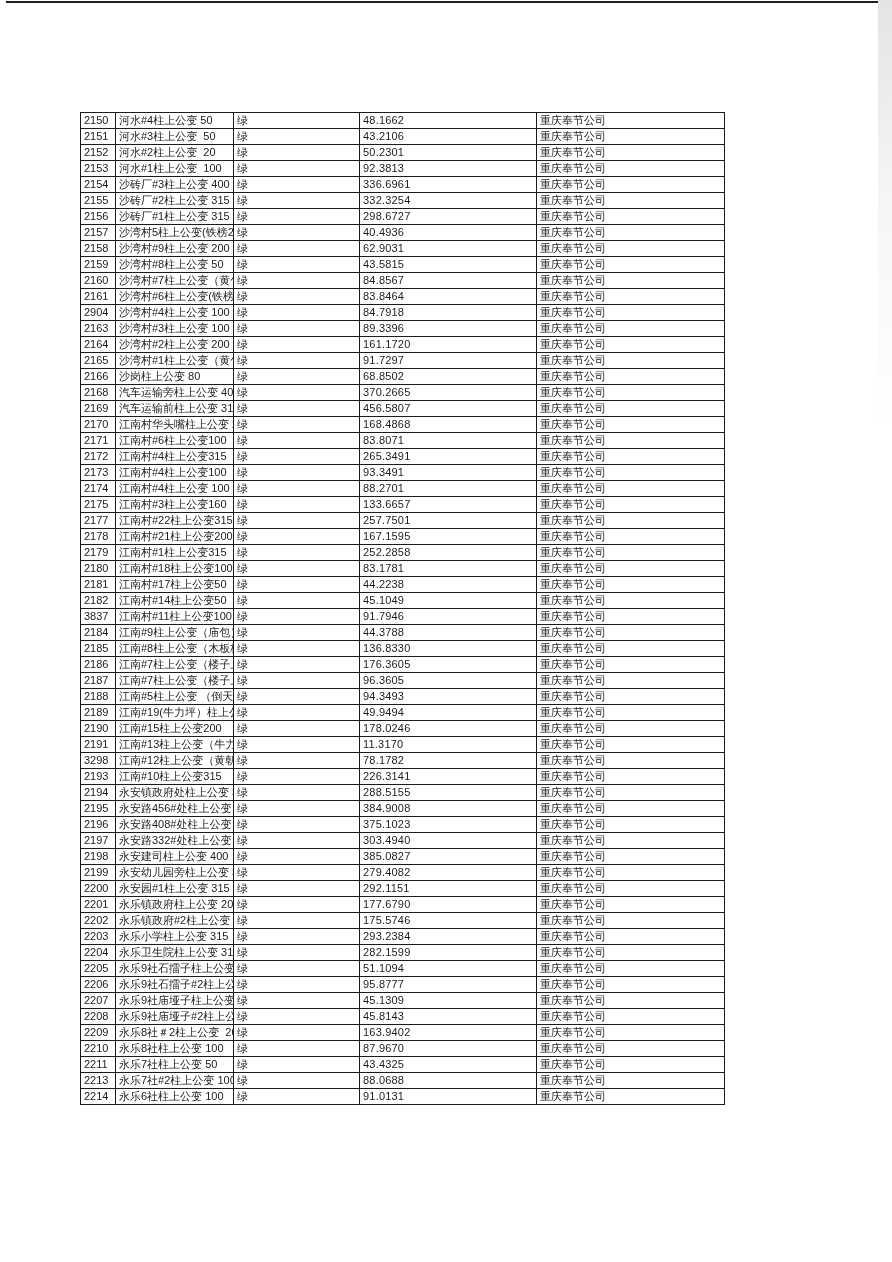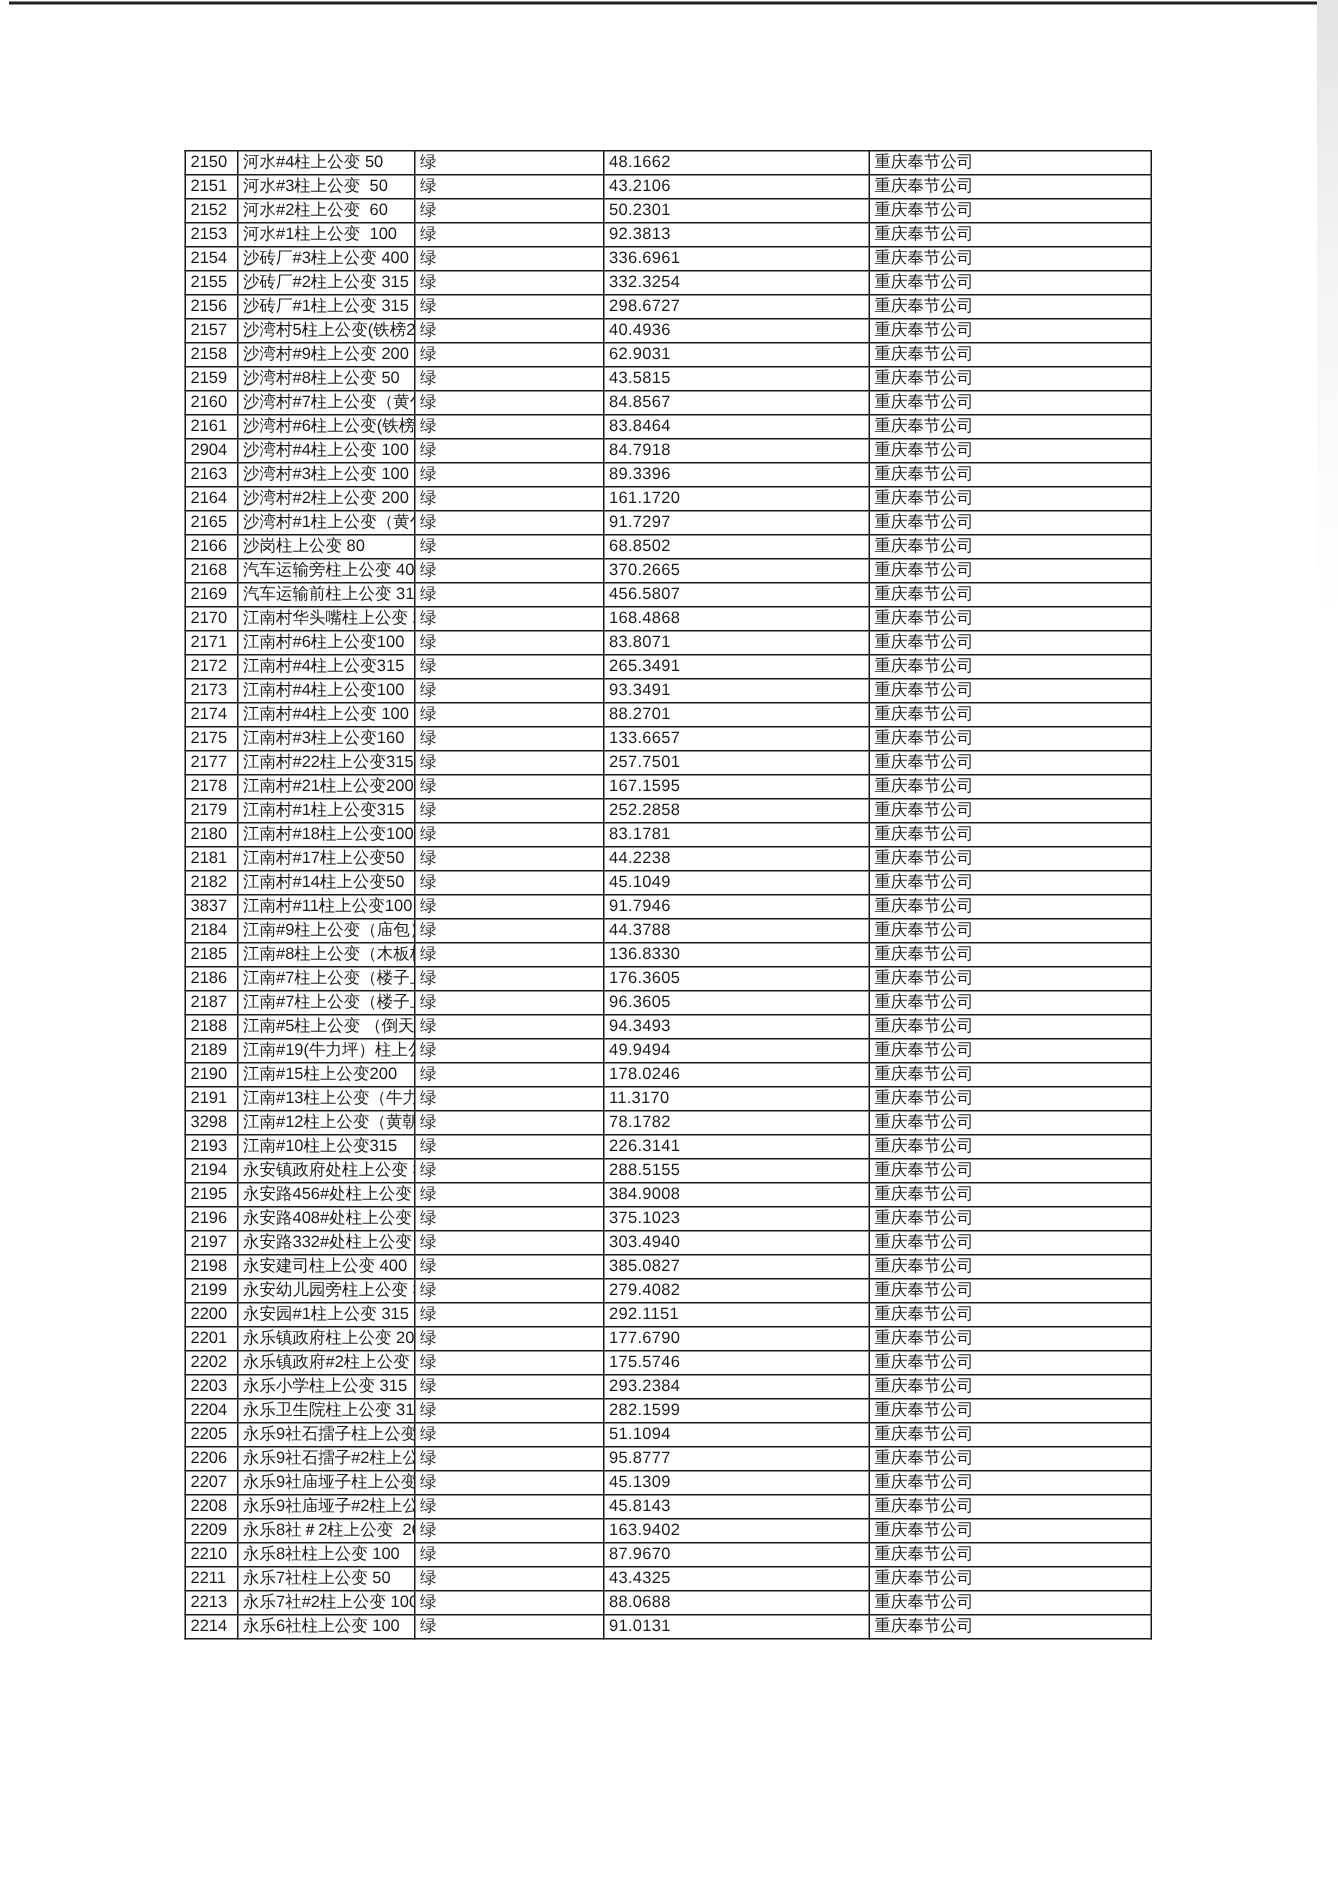--- a/index.html
+++ b/index.html
@@ -19,25 +19,24 @@
     background: #1f1f1f;
   }
   .right-shade {
     position: absolute;
     right: 0; top: 0;
     width: 14px; height: 420px;
     background: linear-gradient(to bottom, #e4e4e4, #f5f5f5 45%, rgba(255,255,255,0));
   }
   table.grid {
     position: absolute;
-    left: 80px; top: 100px;
+    left: 80px; top: 112px;
     border-collapse: collapse;
     table-layout: fixed;
     width: 644px;
-    margin-left: 43px;
   }
   table.grid td {
     border: 1px solid #1b1b1b;
     height: 15px;
     line-height: 15px;
     font-size: 11px;
     color: #1c1c1c;
     padding: 0 0 0 3px;
     overflow: hidden;
     white-space: pre;
@@ -70,21 +69,21 @@
       </tr>
       <tr>
         <td class="c-id">2151</td>
         <td class="c-name">河水#3柱上公变  50</td>
         <td class="c-status">绿</td>
         <td class="c-value">43.2106</td>
         <td class="c-company">重庆奉节公司</td>
       </tr>
       <tr>
         <td class="c-id">2152</td>
-        <td class="c-name">河水#2柱上公变  60</td>
+        <td class="c-name">河水#2柱上公变  20</td>
         <td class="c-status">绿</td>
         <td class="c-value">50.2301</td>
         <td class="c-company">重庆奉节公司</td>
       </tr>
       <tr>
         <td class="c-id">2153</td>
         <td class="c-name">河水#1柱上公变  100</td>
         <td class="c-status">绿</td>
         <td class="c-value">92.3813</td>
         <td class="c-company">重庆奉节公司</td>

